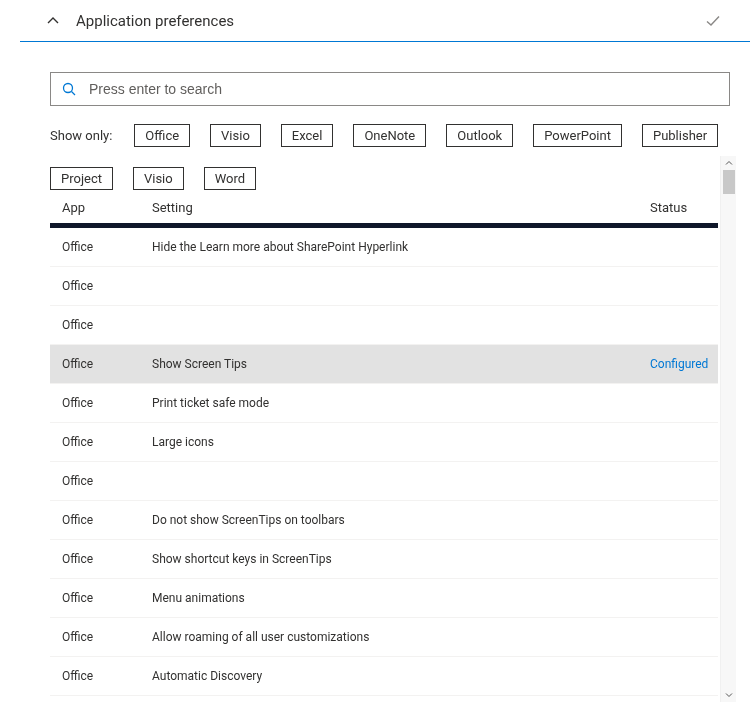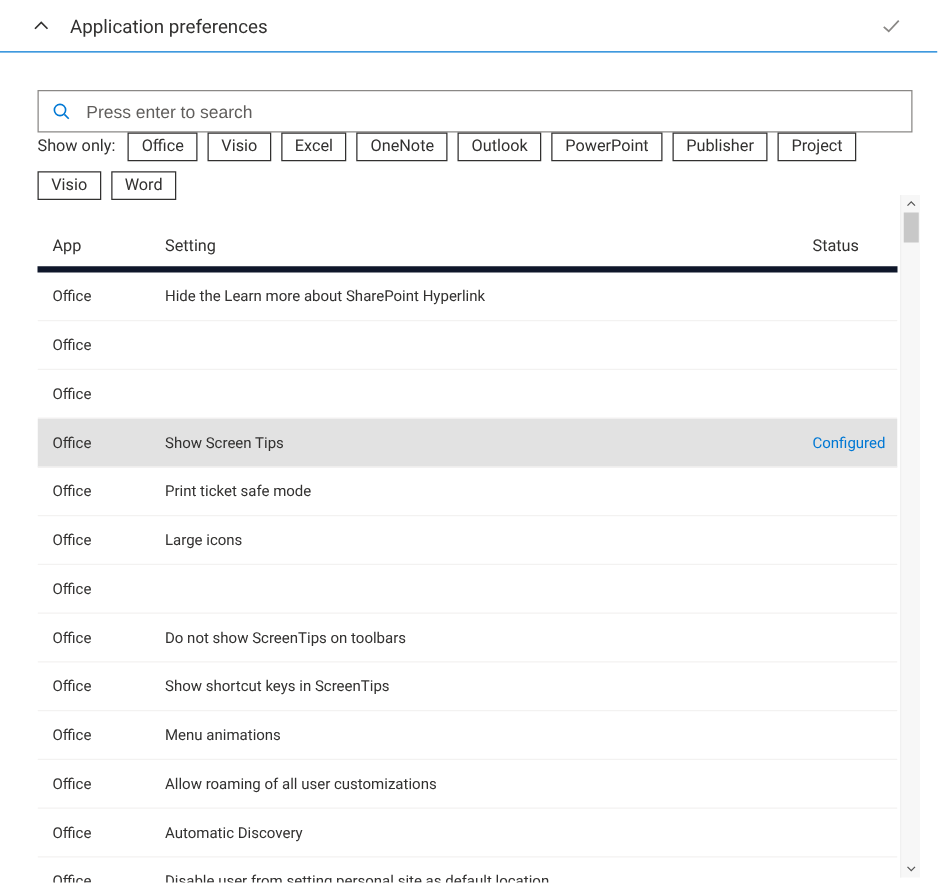--- a/index.html
+++ b/index.html
@@ -7,20 +7,21 @@
     margin: 0; padding: 0;
     font-family: "Segoe UI", -apple-system, BlinkMacSystemFont, Roboto, sans-serif;
     font-size: 13px;
     color: #323130;
     background: #ffffff;
   }
   .page {
     width: 750px;
     height: 706px;
     position: relative;
+    padding-left: 20px;
   }
   .header {
     display: flex;
     align-items: center;
     height: 42px;
     padding: 0 28px 0 24px;
     border-bottom: 1px solid #0078d4;
   }
   .header-title {
     font-size: 15px;
@@ -39,40 +40,41 @@
   .body {
     padding: 30px 20px 6px 30px;
   }
 
   .search-wrap {
     display: flex;
     align-items: center;
     height: 34px;
     border: 1px solid #8a8886;
     padding: 0 10px;
+    margin-bottom: 18px;
   }
   .search-icon {
     display:inline-flex; width:16px; height:16px; margin-right:10px;
   }
   .search-input {
     flex: 1;
     border: none;
     outline: none;
     font-size: 14px;
     color: #323130;
     background: transparent;
   }
   .search-input::placeholder { color: #605e5c; }
 
   .filter-row {
     display: flex;
     align-items: center;
     flex-wrap: wrap;
-    gap: 8px;
-    margin-bottom: 22px;
+    gap: 20px;
+    margin-bottom: 2px;
   }
   .filter-label {
     font-size: 13px;
     margin-right: 2px;
   }
   .filter-chip {
     border: 1px solid #323130;
     background: transparent;
     padding: 3px 10px;
     font-size: 13px;

